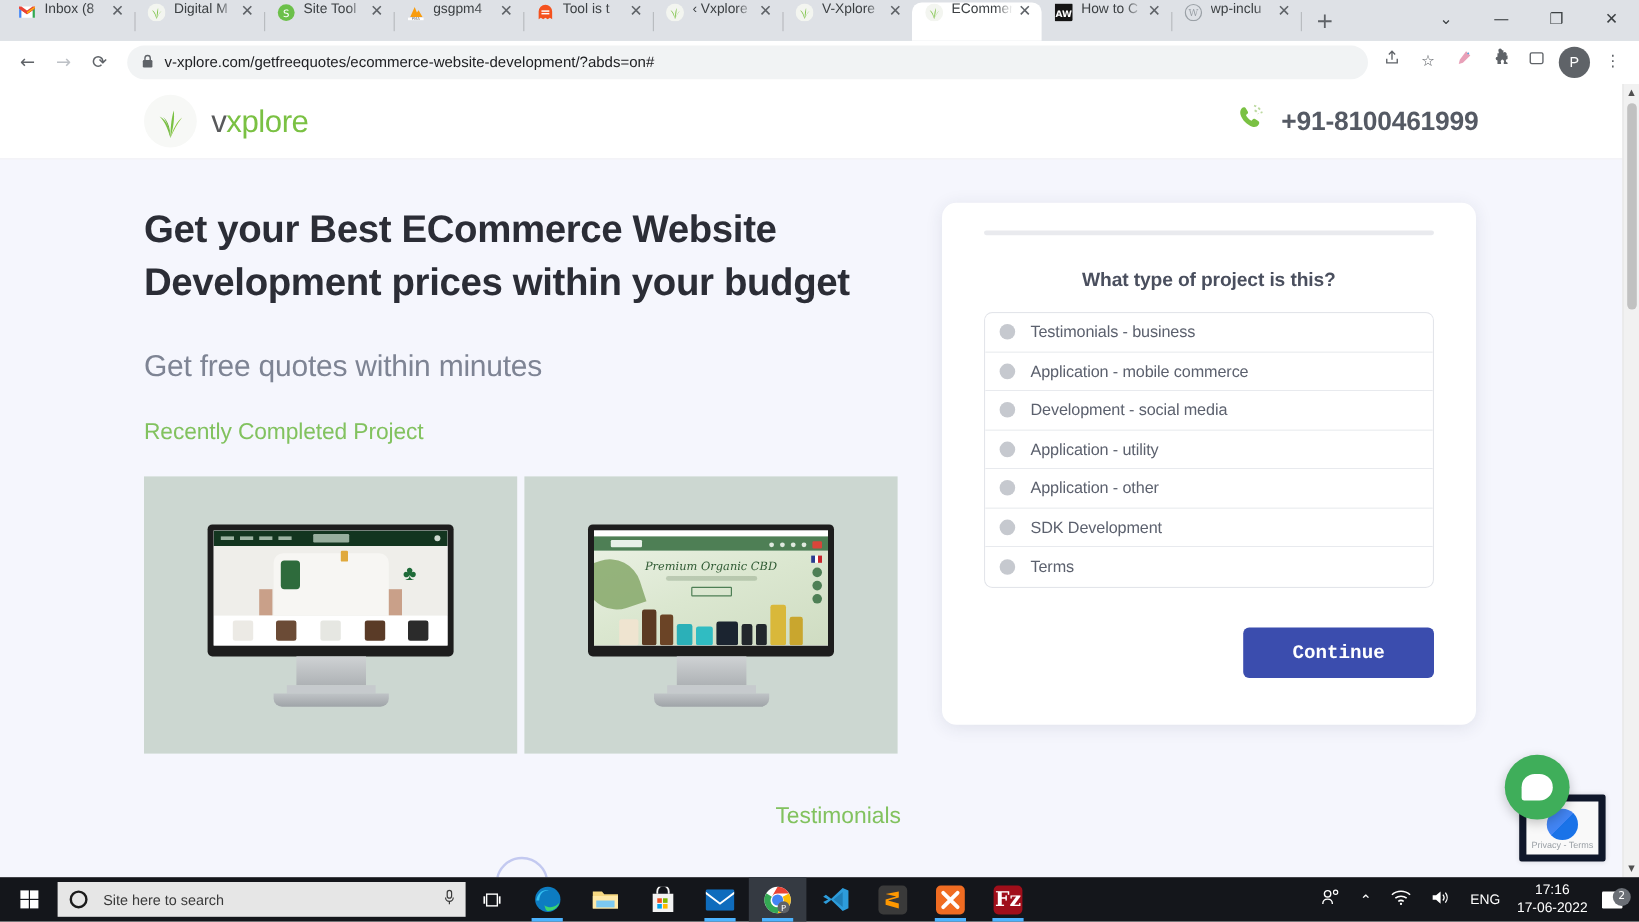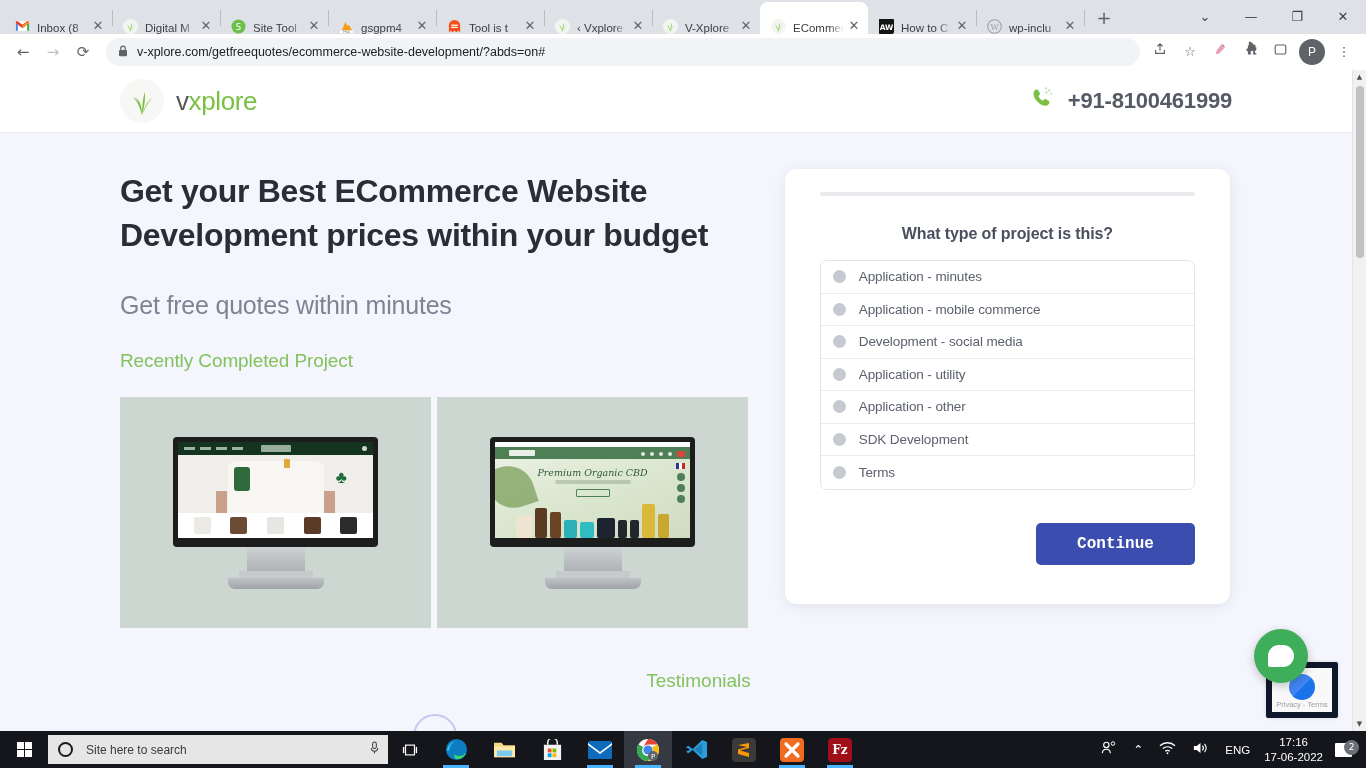--- a/index.html
+++ b/index.html
@@ -10,21 +10,21 @@
   }
 
   
   .browser { width: 1366px; height: 731px; background: #dee1e6; position: relative; }
 
   .tabstrip {
     height: 34px; background: #dee1e6;
     display: flex; align-items: flex-end; padding-left: 4px; position: relative;
   }
   .tab {
-    height: 32px; width: 108px; display: flex; align-items: flex-end;
+    height: 32px; width: 108px; display: flex; align-items: flex-start;
     padding: 0 6px 0 10px; border-radius: 8px 8px 0 0; position: relative;
     flex: 0 0 auto;
   }
   .tab.active { background: #ffffff; }
   .tab .fav {
     width: 16px; height: 16px; flex: 0 0 16px; margin-right: 7px;
     display: flex; align-items: center; justify-content: center;
     font-size: 11px; line-height: 1; border-radius: 2px; overflow: hidden;
   }
   .tab .tlabel {
@@ -644,21 +644,21 @@
             <div class="testi-avatar"></div>
           </div>
 
           <div class="card">
             <div class="progress"></div>
             <div class="card-q">What type of project is this?</div>
 
             <div class="opts">
               <div class="opt">
                 <span class="radio"></span>
-                <span class="opt-label">Application - minutes</span>
+                <span class="opt-label">Testimonials - business</span>
               </div>
               <div class="opt">
                 <span class="radio"></span>
                 <span class="opt-label">Application - mobile commerce</span>
               </div>
               <div class="opt">
                 <span class="radio"></span>
                 <span class="opt-label">Development - social media</span>
               </div>
               <div class="opt">
@@ -798,21 +798,21 @@
     </div>
     <div class="tbapp running">
       <span class="appicon" style="background:#f06c22">
         <svg width="18" height="18" viewBox="0 0 18 18">
             <path d="M3 3l12 12M15 3L3 15" stroke="#fff" stroke-width="3.2" stroke-linecap="round"></path>
           </svg>
       </span>
     </div>
     <div class="tbapp running">
       <span class="appicon" style="background:#a00e1a">
-        <span style="font-family:'DejaVu Serif',serif;font-weight:bold;font-size:12px;color:#fff">Fz</span>
+        <span style="font-family:'DejaVu Serif',serif;font-weight:bold;font-size:17px;color:#fff">Fz</span>
       </span>
     </div>
   </div>
 
   <div class="tray">
     <div class="trayicon">
       <svg width="16" height="16" viewBox="0 0 18 18">
           <circle cx="6" cy="5.5" r="3" fill="none" stroke="#fff" stroke-width="1.3"></circle>
           <path d="M1.5 15c0-3 2-4.6 4.5-4.6S10.5 12 10.5 15" fill="none" stroke="#fff" stroke-width="1.3"></path>
           <circle cx="13.5" cy="4" r="2" fill="none" stroke="#fff" stroke-width="1.1"></circle>

